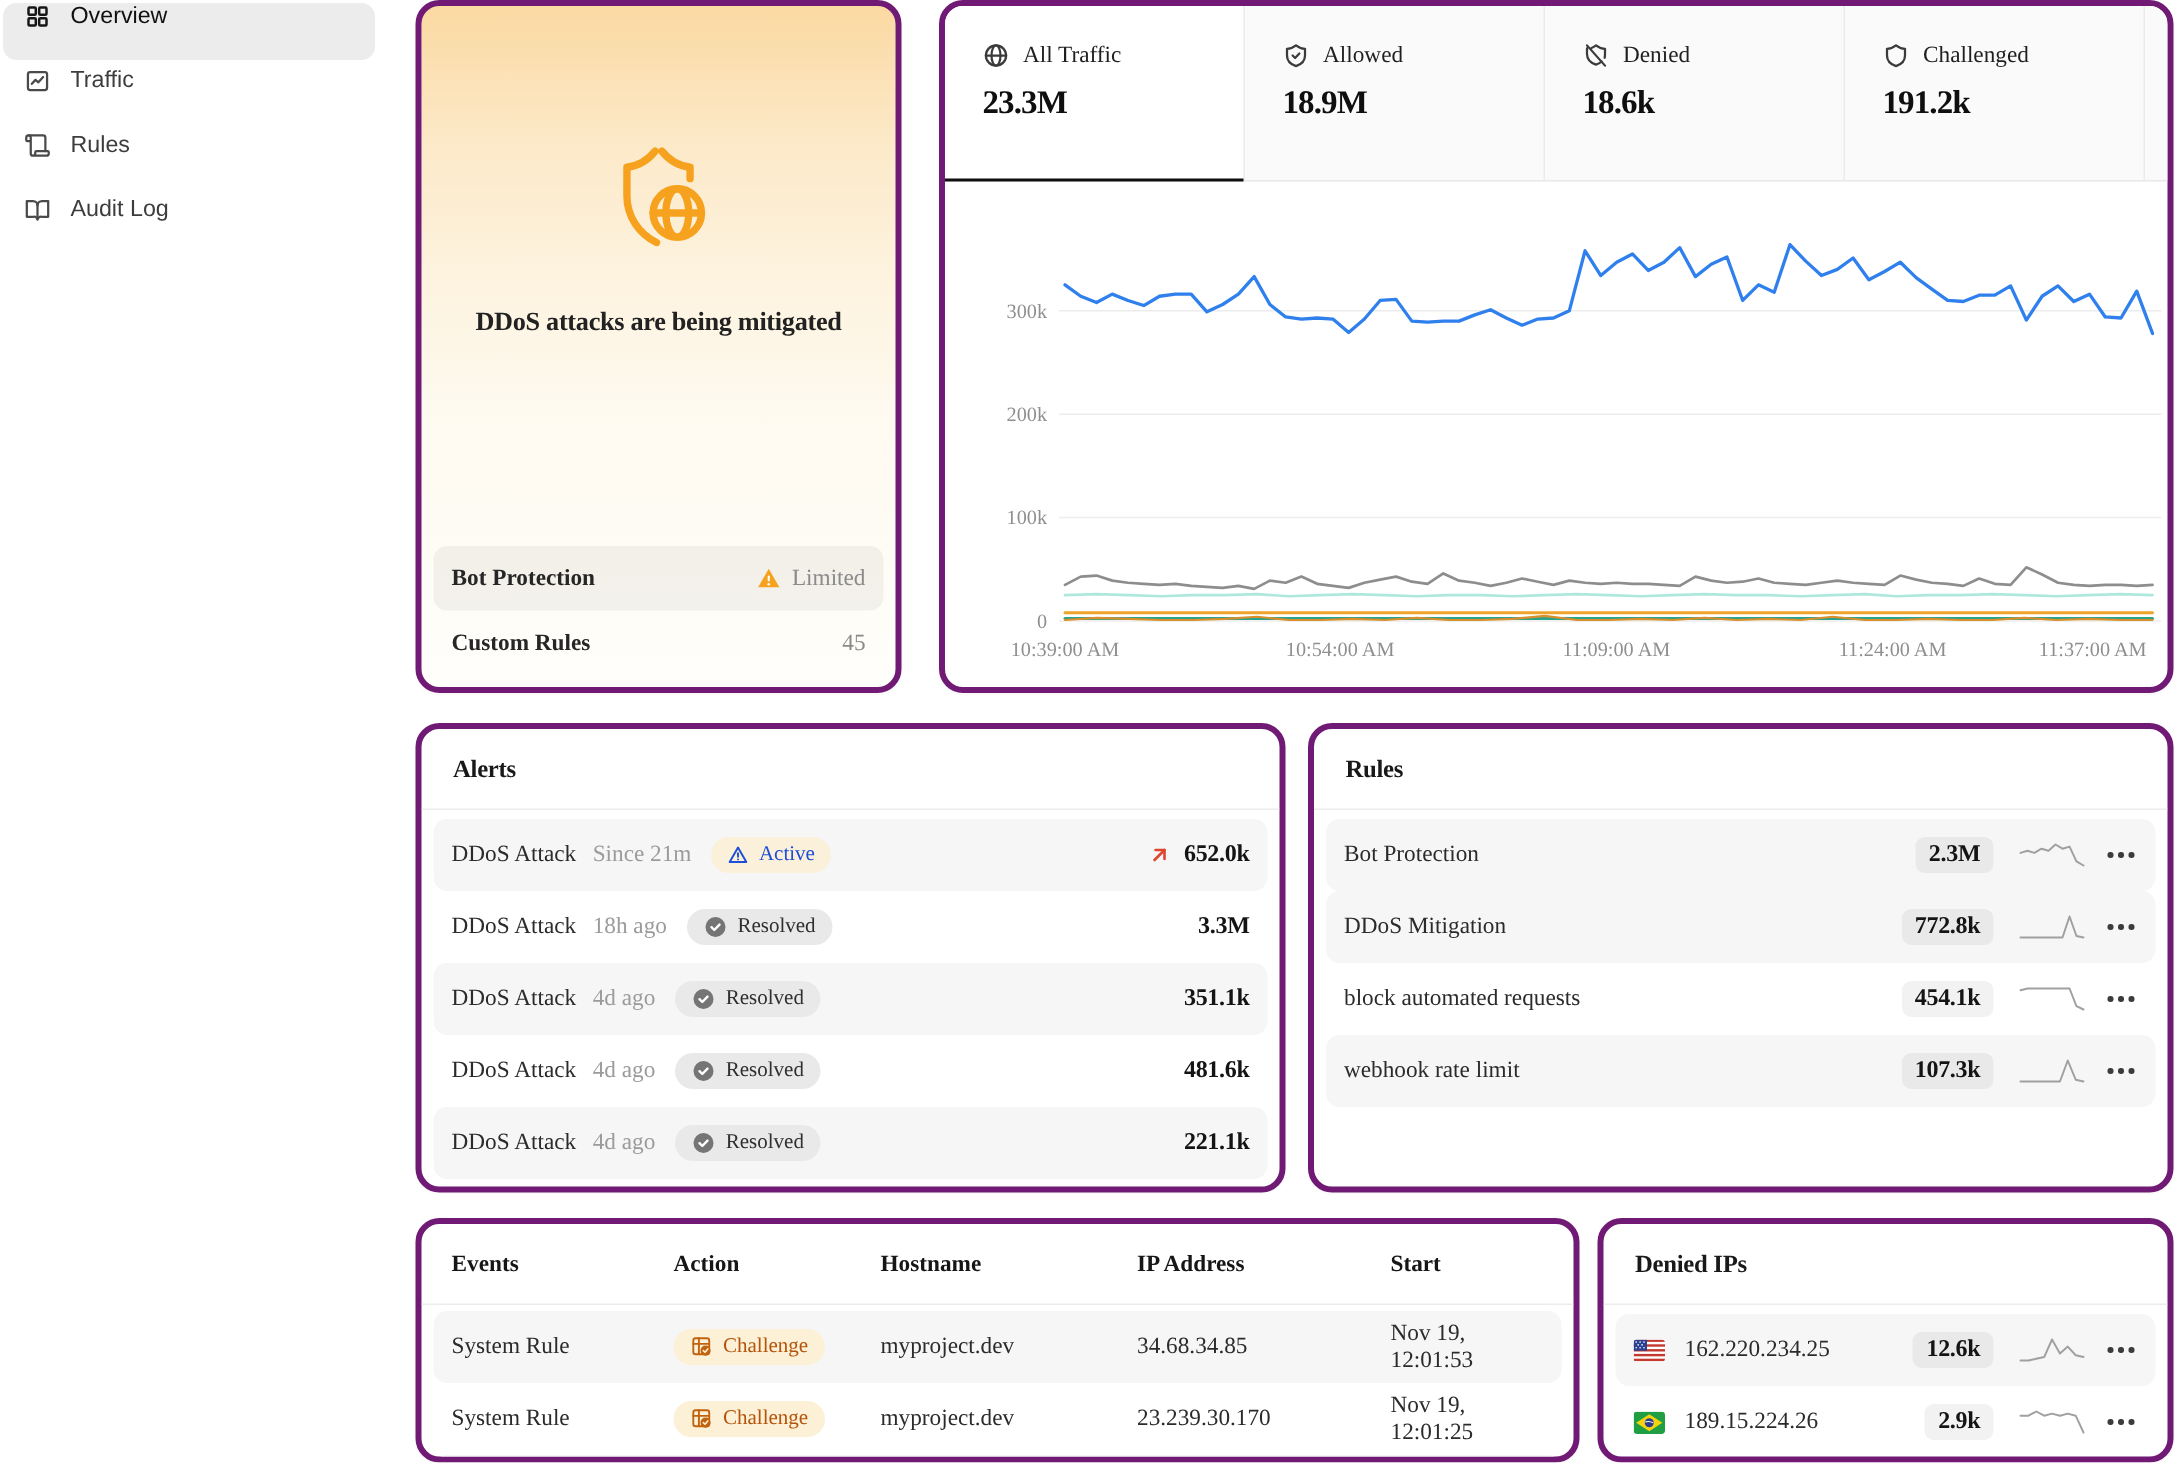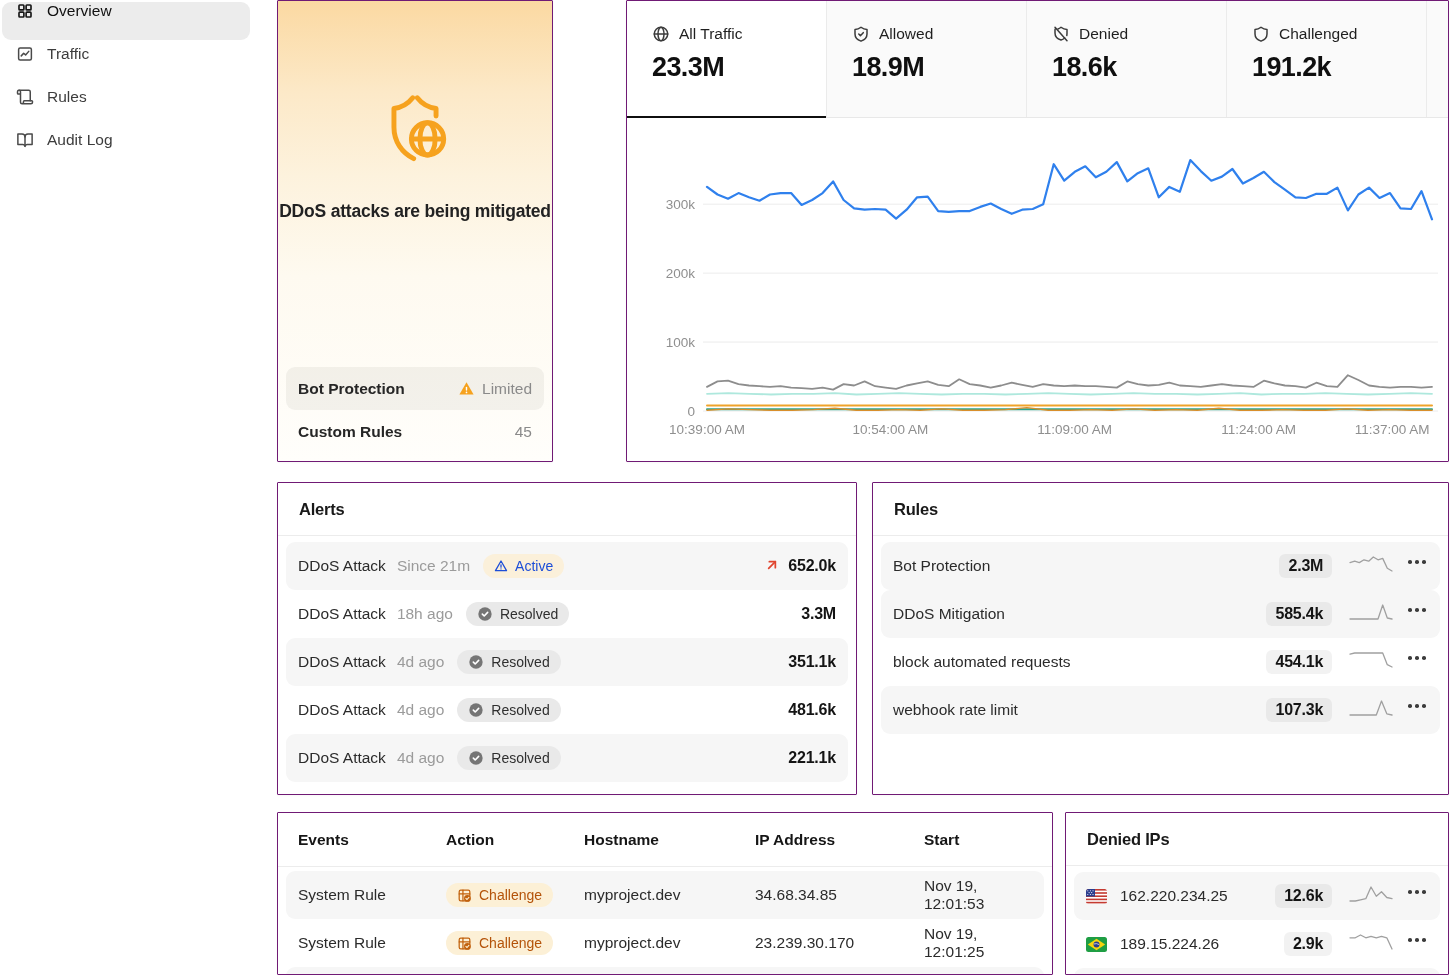--- a/index.html
+++ b/index.html
@@ -14,61 +14,61 @@
 
   
   .sidebar{position:absolute;left:0;top:0;width:250px;padding:2px 0 0 0;}
   .side-item{display:flex;align-items:flex-start;gap:13px;height:38px;margin:0 0 5px 2px;
     padding:0 14px;border-radius:9px;font-size:15.5px;color:#3d3d3d;cursor:pointer;}
   .side-item .ic{color:#4a4a4a;}
   .side-item.active{background:#ececec;color:#111;font-weight:500;}
   .side-item.active .ic{color:#161616;}
 
   
-  .card{position:absolute;background:#fff;border:1px solid #701a75;border-radius:1px;
-        box-shadow:0 1px 2px rgba(0,0,0,.03);box-sizing:border-box;overflow:hidden;}
-
-  
-  #mitigation{left:277px;top:0;width:276px;height:462px;display:flex;flex-direction:column;
+  .card{position:absolute;background:#fff;border:4px solid #701a75;border-radius:16px;
+        box-shadow:0 1px 2px rgba(0,0,0,.03);box-sizing:border-box;overflow:hidden;font-family:Liberation Serif, serif;}
+
+  
+  #mitigation{left:277px;top:0;width:324px;height:462px;display:flex;flex-direction:column;
     background:linear-gradient(180deg,#fbd9a2 0%,#fce9c8 20%,#fdf2dd 38%,#fefaf0 60%,#fffefb 100%);}
   .mit-hero{padding-top:86px;text-align:center;}
   .mit-title{margin-top:28px;font-size:17.5px;font-weight:700;color:#222;letter-spacing:-.2px;}
   .mit-badge{display:inline-flex;align-items:center;gap:8px;margin-top:13px;background:rgba(0,0,0,.075);
     color:#333;border-radius:999px;padding:6px 14px;font-size:14.5px;font-weight:500;}
   .mit-rows{margin-top:auto;padding:0 8px 8px 8px;}
   .mit-row{display:flex;align-items:center;height:43px;padding:0 12px;border-radius:9px;font-size:15.5px;}
   .mit-row.stripe{background:rgba(28,20,5,.05);}
   .mit-row .lbl{font-weight:600;color:#262626;}
   .mit-row .val{margin-left:auto;display:flex;align-items:center;gap:7px;color:#8a8a8a;font-size:15.5px;}
 
   
   #traffic{left:626px;top:0;width:823px;height:462px;}
   .tabs{display:flex;height:117px;border-bottom:1px solid #e8e8e8;box-sizing:border-box;}
   .tab{position:relative;width:200px;box-sizing:border-box;padding:24px 0 0 25px;background:#fafafa;
        border-right:1px solid #ebebeb;cursor:pointer;}
   .tab.active{background:#fff;}
   .tab.active::after{content:"";position:absolute;left:0;right:0;bottom:-1px;height:2.5px;background:#0f0f0f;}
   .tab-head{display:flex;align-items:center;gap:9px;font-size:15.5px;color:#1f1f1f;font-weight:500;}
   .tab-head .ic{color:#3b3b3b;}
-  .tab-val{margin-top:9px;font-size:27px;font-weight:600;letter-spacing:-.6px;color:#0f0f0f;}
+  .tab-val{margin-top:9px;font-size:22px;font-weight:600;letter-spacing:-.6px;color:#0f0f0f;}
   .tab.rest{flex:1;border-right:none;padding:0;}
   #main-chart{display:block;}
 
   
   .panel-title{font-size:16.5px;font-weight:700;color:#191919;padding:17px 21px 16px;border-bottom:1px solid #ececec;letter-spacing:-.2px;}
   .lrows{padding:6px 8px 8px;}
   .lrow{display:flex;align-items:center;height:48px;padding:0 12px;border-radius:9px;font-size:15.5px;cursor:pointer;}
   .lrow.stripe{background:#f6f6f6;}
   .lname{color:#2b2b2b;}
   .ltime{color:#9b9b9b;margin-left:11px;}
   .badge{display:inline-flex;align-items:center;gap:7px;margin-left:13px;border-radius:999px;
          padding:4px 11px;font-size:14px;font-weight:500;}
   .badge.active{background:#fbf0da;color:#1d4ed8;}
   .badge.resolved{background:#e9e9e9;color:#2f2f2f;}
-  .lright{margin-left:auto;display:flex;align-items:flex-start;gap:8px;}
+  .lright{margin-left:auto;display:flex;align-items:center;gap:8px;}
   .lval{font-weight:700;font-size:16px;color:#141414;letter-spacing:-.2px;}
   .valbox{background:rgba(0,0,0,.05);border-radius:6px;padding:3px 9px;font-weight:700;font-size:16px;
           color:#141414;letter-spacing:-.2px;}
   .spark{width:46px;height:20px;margin:0 4px 0 8px;}
   .dots{display:flex;gap:3.5px;padding:6px 2px;cursor:pointer;}
   .dots i{width:3.6px;height:3.6px;border-radius:50%;background:#3c3c3c;}
 
   #alerts{left:277px;top:482px;width:580px;height:313px;}
   #rules{left:872px;top:482px;width:577px;height:313px;}
 
@@ -364,21 +364,21 @@
           <span class="dots">
               <i></i>
               <i></i>
               <i></i>
             </span>
         </span>
       </div>
       <div class="lrow stripe">
         <span class="lname">DDoS Mitigation</span>
         <span class="lright">
-          <span class="valbox">585.4k</span>
+          <span class="valbox">772.8k</span>
           <svg class="spark" viewBox="0 0 46 20">
               <polyline points="2.0,17.0 6.7,17.0 11.3,17.0 16.0,17.0 20.7,17.0 25.3,17.0 30.0,17.0 34.7,3.0 39.3,16.0 44.0,17.0" fill="none" stroke="#a0a0a0" stroke-width="1.3" stroke-linejoin="round" stroke-linecap="round"></polyline>
             </svg>
           <span class="dots">
               <i></i>
               <i></i>
               <i></i>
             </span>
         </span>
       </div>

